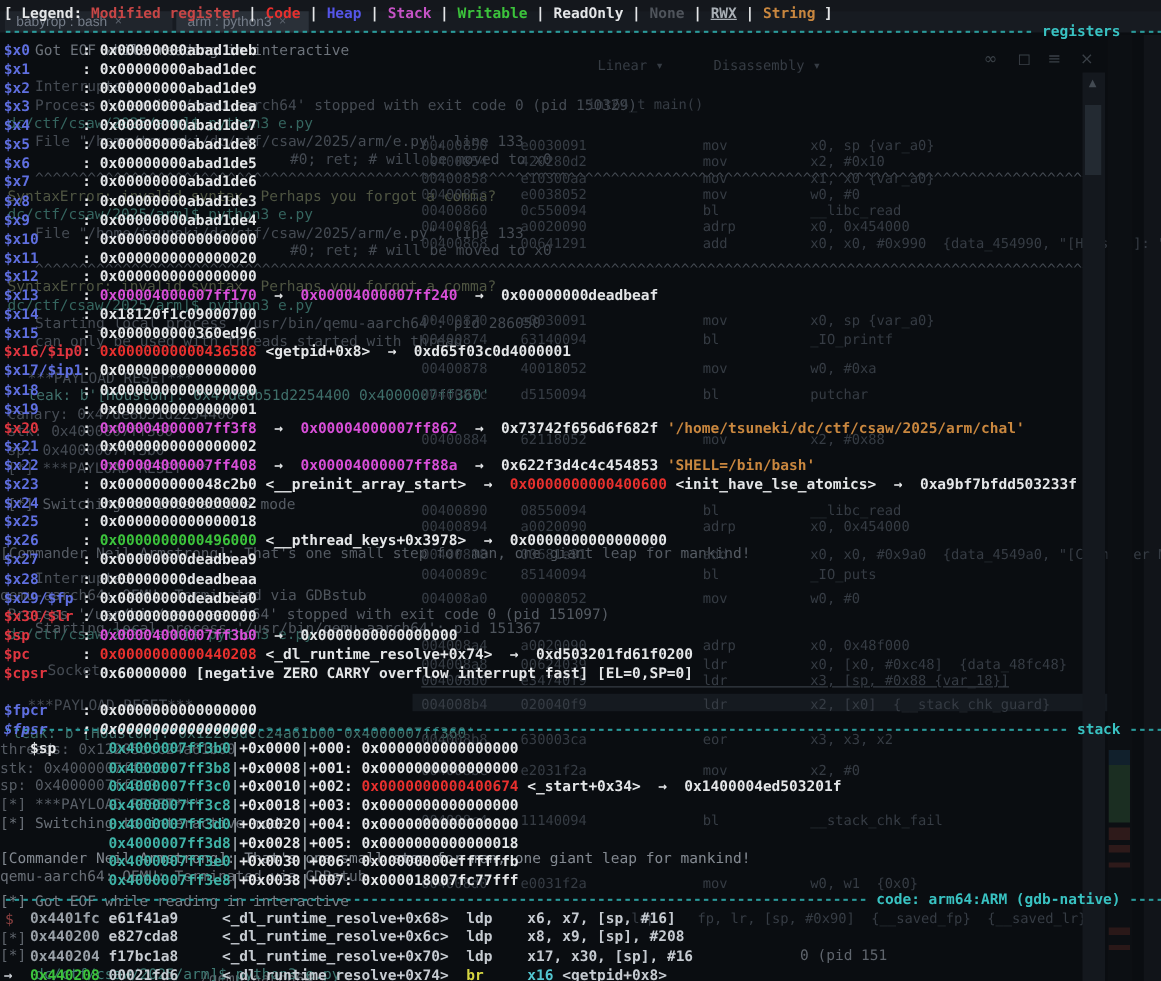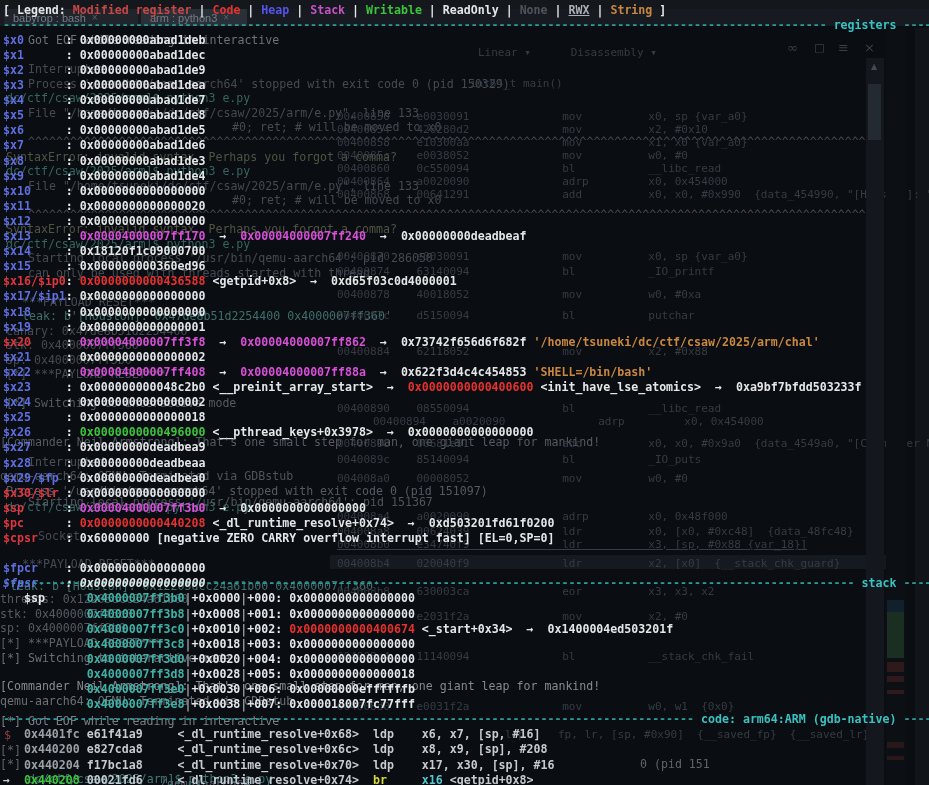--- a/index.html
+++ b/index.html
@@ -88,21 +88,21 @@
       <div class="bnline" style="left: 337px; top: 149px;">0040085c    e0038052              mov          w0, #0</div>
       <div class="bnline" style="left: 337px; top: 162px;">00400860    0c550094              bl           __libc_read</div>
       <div class="bnline" style="left: 337px; top: 175px;">00400864    a0020090              adrp         x0, 0x454000</div>
       <div class="bnline" style="left: 337px; top: 188px;">00400868    00641291              add          x0, x0, #0x990  {data_454990, "[Houston]: "}</div>
       <div class="bnline" style="left: 337px; top: 250px;">00400870    e0030091              mov          x0, sp {var_a0}</div>
       <div class="bnline" style="left: 337px; top: 265px;">00400874    63140094              bl           _IO_printf</div>
       <div class="bnline" style="left: 337px; top: 288px;">00400878    40018052              mov          w0, #0xa</div>
       <div class="bnline" style="left: 337px; top: 309px;">0040087c    d5150094              bl           putchar</div>
       <div class="bnline" style="left: 337px; top: 345px;">00400884    62118052              mov          x2, #0x88</div>
       <div class="bnline" style="left: 337px; top: 402px;">00400890    08550094              bl           __libc_read</div>
-      <div class="bnline" style="left: 337px; top: 415px; margin-left: 36px;">00400894    a0020090              adrp         x0, 0x454000</div>
+      <div class="bnline" style="left: 337px; top: 415px;">00400894    a0020090              adrp         x0, 0x454000</div>
       <div class="bnline" style="left: 337px; top: 437px;">00400898    00681e91              add          x0, x0, #0x9a0  {data_4549a0, "[Commander Neil Armst</div>
       <div class="bnline" style="left: 337px; top: 453px;">0040089c    85140094              bl           _IO_puts</div>
       <div class="bnline" style="left: 337px; top: 472px;">004008a0    00008052              mov          w0, #0</div>
       <div class="bnline" style="left: 337px; top: 510px;">004008a4    a0020090              adrp         x0, 0x48f000</div>
       <div class="bnline" style="left: 337px; top: 525px;">004008a8    00624039              ldr          x0, [x0, #0xc48]  {data_48fc48}</div>
       <div class="bnline" style="left: 337px; top: 538px; text-decoration: underline;">004008b0    e34740f9              ldr          x3, [sp, #0x88 {var_18}]</div>
       <div class="bnline" style="left: 337px; top: 557px;">004008b4    020040f9              ldr          x2, [x0]  {__stack_chk_guard}</div>
       <div class="bnline" style="left: 337px; top: 585px;">004008b8    630003ca              eor          x3, x3, x2</div>
       <div class="bnline" style="left: 337px; top: 610px;">004008bc    e2031f2a              mov          x2, #0</div>
       <div class="bnline" style="left: 337px; top: 650px;">004008c4    11140094              bl           __stack_chk_fail</div>

